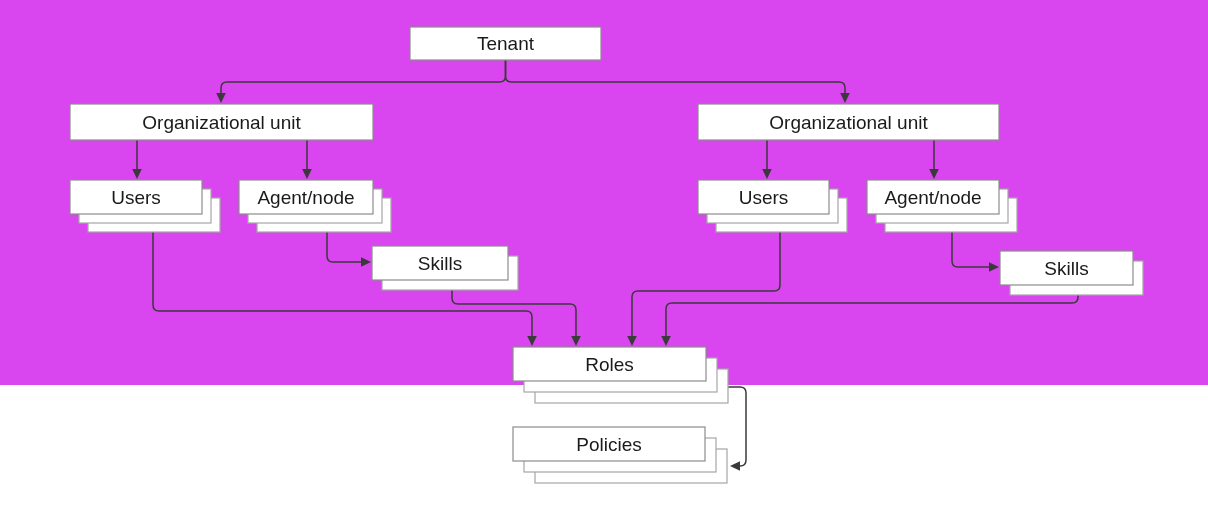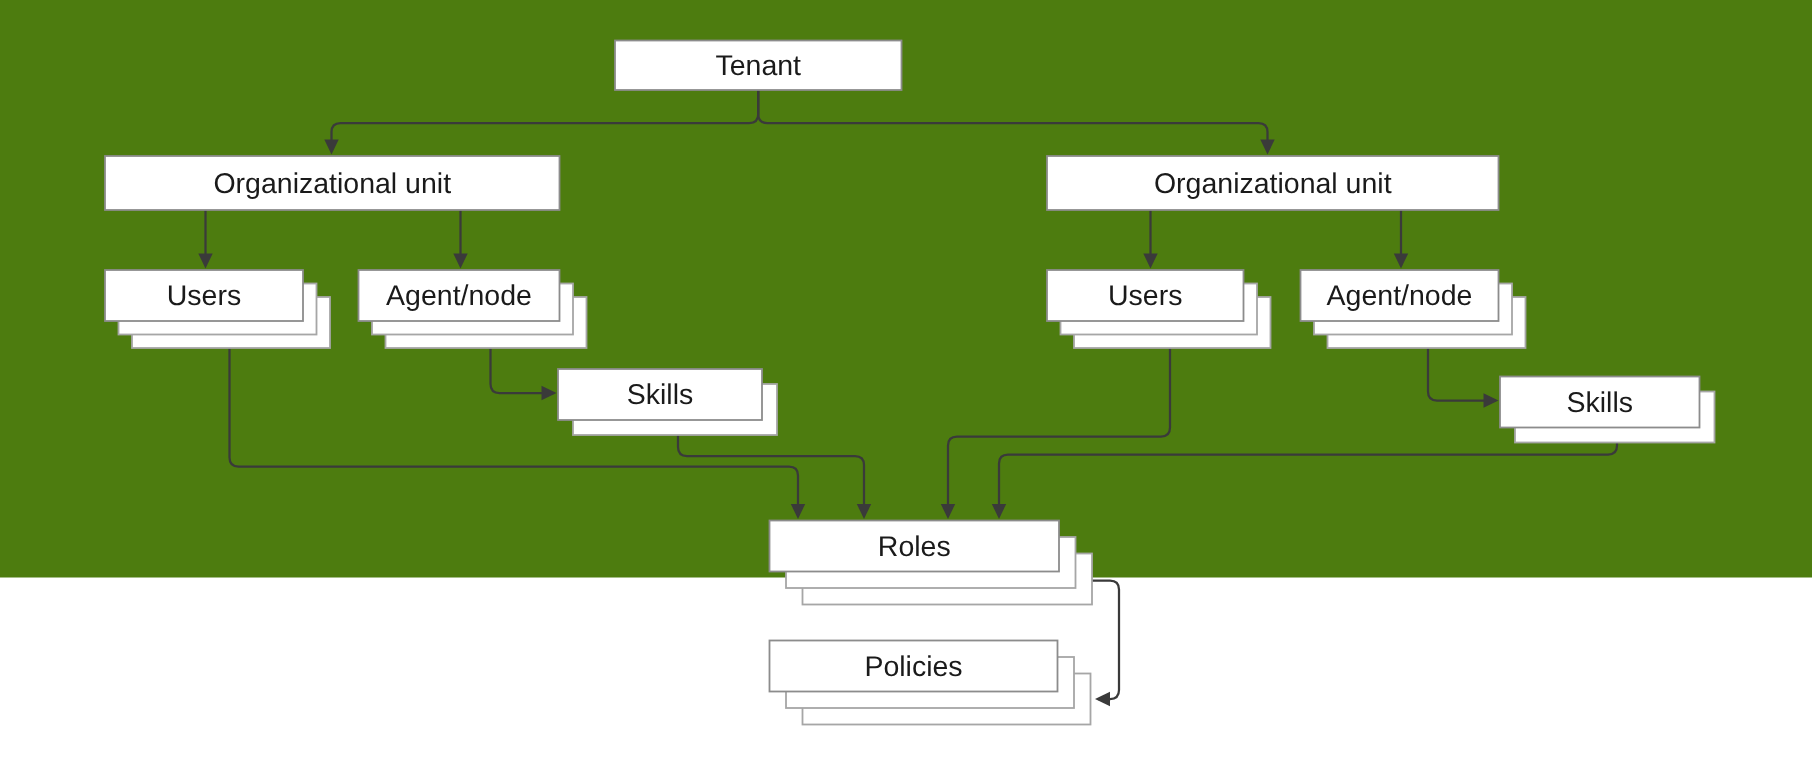--- a/index.html
+++ b/index.html
@@ -7,21 +7,21 @@
     padding: 0;
     background: #ffffff;
     width: 1208px;
     height: 513px;
     overflow: hidden;
   }
   .stage {
     position: relative;
     width: 1208px;
     height: 385px;
-    background: #4d7c0f;
+    background: #d946ef;
   }
   svg { display: block; }
   .box {
     fill: #ffffff;
     stroke: #8c8c8c;
     stroke-width: 1.2;
   }
   .stack {
     fill: #ffffff;
     stroke: #a6a6a6;

